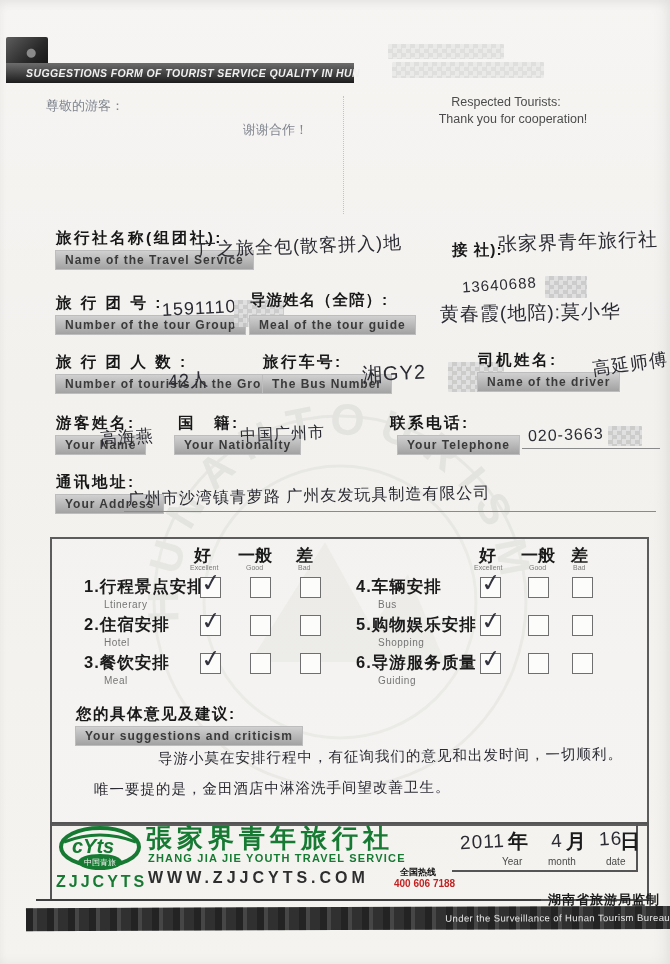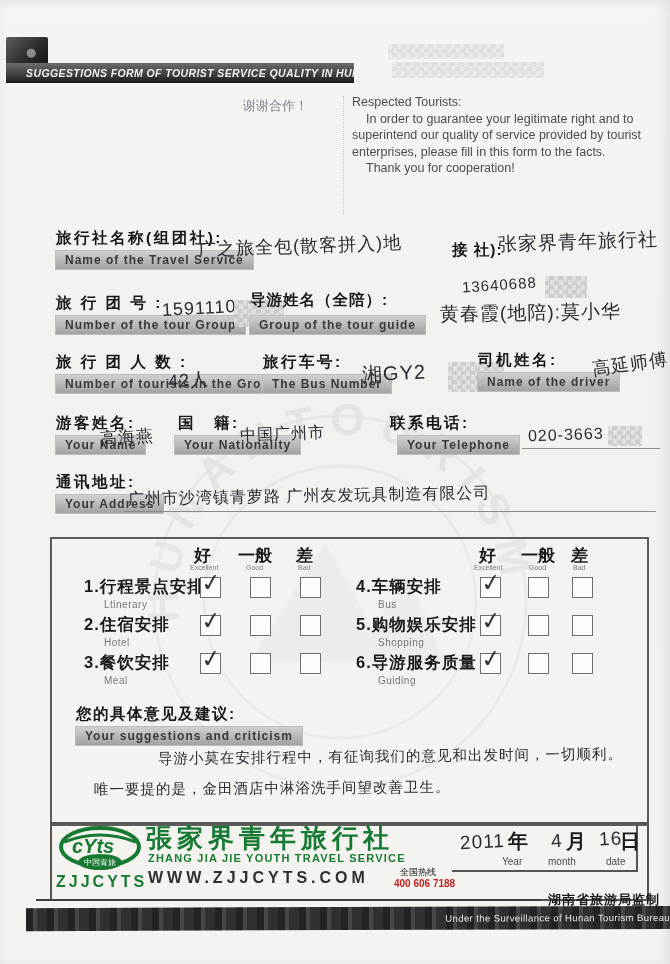--- a/index.html
+++ b/index.html
@@ -20,41 +20,41 @@
     linear-gradient(135deg,#5d5d5d 0%,#2a2a2a 55%,#111 100%);
     border-radius:2px;}
   .redact{background:
     repeating-conic-gradient(#c6c6c6 0% 25%, #dedede 0% 50%) 0 0/9px 9px;
     opacity:.85;border-radius:1px;}
   .redact.faint{opacity:.45;}
   .intro-cn{width:292px;font-size:13px;line-height:1.85;color:#80858f;filter:blur(.3px);}
   .intro-cn .body{text-indent:2em;}
   .intro-cn .closing{text-align:right;padding-right:30px;}
   .intro-en{width:308px;font-size:12.5px;line-height:1.32;color:#4c4c4c;}
-  .intro-en p{margin:0;text-indent:14px;}
+  .intro-en p{margin:0;text-indent:14px;text-align:center;}
   .intro-en .hd{text-indent:0;}
   .vdiv{border-left:1px dotted #c3c3c3;width:0;height:118px;}
   .cn-label{font-size:15.5px;font-weight:700;letter-spacing:2.5px;color:#181818;white-space:nowrap;}
   .en-box{display:inline-block;background:linear-gradient(180deg,#d0d0d0,#a2a2a2);
     color:#3a3a3a;font-size:12px;font-weight:bold;letter-spacing:1px;
     padding:2px 9px;white-space:nowrap;border-radius:0;box-shadow:0 0 0 1px #bdbdbd;}
   .hw{font-size:18px;color:#2b2b33;white-space:nowrap;letter-spacing:1px;}
   .uline{border-bottom:1.5px solid #8a8a8a;height:0;}
   .ratebox{border:2px solid #5c5c5c;background:rgba(255,255,255,.12);}
   .rh-cn{font-size:17px;font-weight:800;letter-spacing:0;}
   .rh-en{font-size:7px;color:#7a7a7a;}
   .item-cn{font-size:16.5px;font-weight:800;letter-spacing:1px;white-space:nowrap;}
   .item-en{font-size:10px;color:#757575;letter-spacing:.5px;}
   .cb{width:19px;height:19px;border:1.5px solid #6f6f6f;background:#fcfcfb;}
   .check{position:absolute;top:-7px;left:0px;font-size:24px;color:#34343e;transform:rotate(-8deg);line-height:1;}
   .green{color:#177a33;}
   .agency-cn{font-size:26px;font-weight:900;letter-spacing:5px;white-space:nowrap;text-align:center;}
   .agency-en{font-size:11px;font-weight:800;letter-spacing:1.2px;white-space:nowrap;}
   .website{font-size:16px;font-weight:900;letter-spacing:4px;color:#2e2e2e;white-space:nowrap;}
-  .hotline-label{font-size:9px;font-weight:400;color:#111;}
+  .hotline-label{font-size:9px;font-weight:700;color:#111;}
   .hotline-num{font-size:10px;font-weight:800;color:#c32222;}
   .unit{font-size:20px;font-weight:800;}
   .date-en{font-size:10px;color:#4a4a4a;}
   .supervision{font-size:13px;font-weight:700;letter-spacing:1px;}
   .rule{height:2px;background:#3f3f3f;}
   .banner{height:23px;line-height:23px;text-align:right;padding-right:16px;
     color:#e9e9e9;font-size:9.5px;letter-spacing:.4px;white-space:nowrap;
     background:#383838;
     background-image:repeating-linear-gradient(90deg,rgba(0,0,0,.38) 0 7px,rgba(255,255,255,.07) 7px 11px,rgba(0,0,0,.15) 11px 21px);
     transform:rotate(-.2deg);}
@@ -74,43 +74,43 @@
       <textPath href="#wmc">HUNANTOURISM</textPath>
     </text>
   </svg>
 
   <div class="abs emblem" style="left:6px;top:37px"></div>
   <div class="abs redact faint" style="left:388px;top:44px;width:116px;height:15px"></div>
   <div class="abs redact faint" style="left:392px;top:62px;width:152px;height:16px"></div>
   <div class="abs subbar" style="left:6px;top:63px;width:328px">SUGGESTIONS FORM OF TOURIST SERVICE QUALITY IN HUN</div>
 
   <div class="abs intro-cn" style="left:46px;top:94px">
+    <div>尊敬的游客：</div>
     <div class="closing">谢谢合作！</div>
   </div>
   <div class="abs vdiv" style="left:343px;top:96px"></div>
   <div class="abs intro-en" style="left:352px;top:94px">
     <p class="hd">Respected Tourists:</p>
-    <p>In order to guarantee your legitimate right and to superintend our quality of service provided by tourist enterprises, please fill in this form to the facts.</p>
     <p>Thank you for cooperation!</p>
   </div>
 
   <div class="abs cn-label" style="left:56px;top:228px">旅行社名称(组团社):</div>
   <div class="abs en-box" style="left:56px;top:251px">Name of the Travel Service</div>
   <div class="abs hw" style="left:198px;top:234px;transform:rotate(-2deg)">广之旅全包(散客拼入)地</div>
   <div class="abs cn-label" style="left:452px;top:240px;letter-spacing:1px">接 社):</div>
   <div class="abs hw" style="left:498px;top:229px;font-size:19px;transform:rotate(-2deg)">张家界青年旅行社</div>
   <div class="abs hw" style="left:462px;top:276px;font-size:15px;transform:rotate(-4deg)">13640688</div>
   <div class="abs redact" style="left:545px;top:276px;width:42px;height:22px"></div>
 
   <div class="abs cn-label" style="left:56px;top:293px">旅 行 团 号 :</div>
   <div class="abs en-box" style="left:56px;top:316px">Number of the tour Group</div>
   <div class="abs hw" style="left:162px;top:298px;transform:rotate(-3deg)">1591110</div>
   <div class="abs redact" style="left:234px;top:300px;width:50px;height:27px"></div>
   <div class="abs cn-label" style="left:250px;top:290px;letter-spacing:1px">导游姓名（全陪）:</div>
-  <div class="abs en-box" style="left:250px;top:316px">Group of the tour guide</div>
+  <div class="abs en-box" style="left:250px;top:316px">Meal of the tour guide</div>
   <div class="abs hw" style="left:440px;top:300px;font-size:19px;transform:rotate(-1deg)">黄春霞(地陪):莫小华</div>
 
   <div class="abs en-box" style="left:56px;top:375px">Number of tourists in the Group</div>
   <div class="abs cn-label" style="left:56px;top:352px">旅 行 团 人 数 :</div>
   <div class="abs hw" style="left:168px;top:368px;transform:rotate(-4deg)">42人</div>
   <div class="abs cn-label" style="left:263px;top:352px">旅行车号:</div>
   <div class="abs en-box" style="left:263px;top:375px">The Bus Number</div>
   <div class="abs hw" style="left:362px;top:360px;font-size:20px;transform:rotate(-3deg)">湘GY2</div>
   <div class="abs redact" style="left:448px;top:362px;width:56px;height:30px"></div>
   <div class="abs cn-label" style="left:478px;top:350px">司机姓名:</div>

